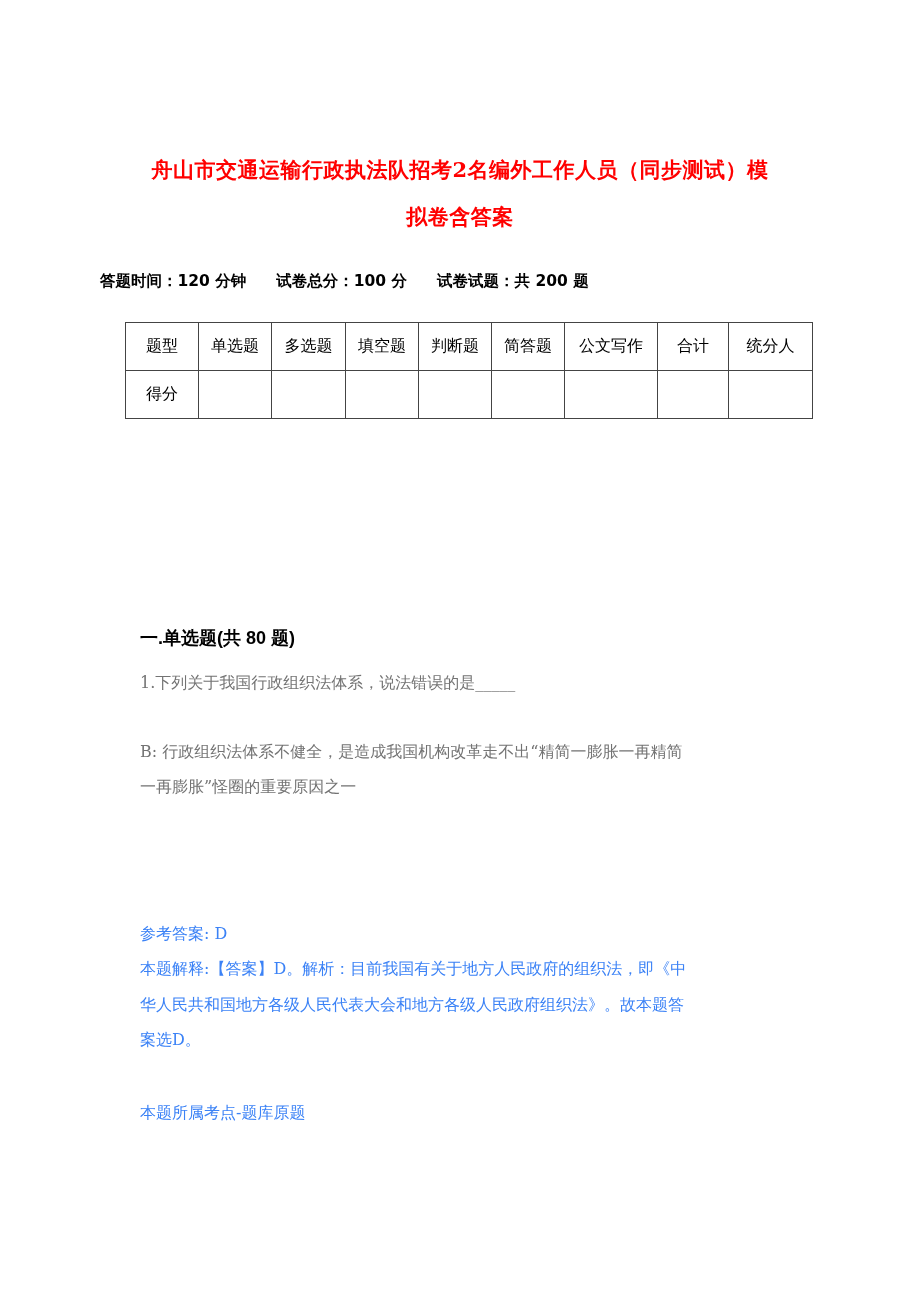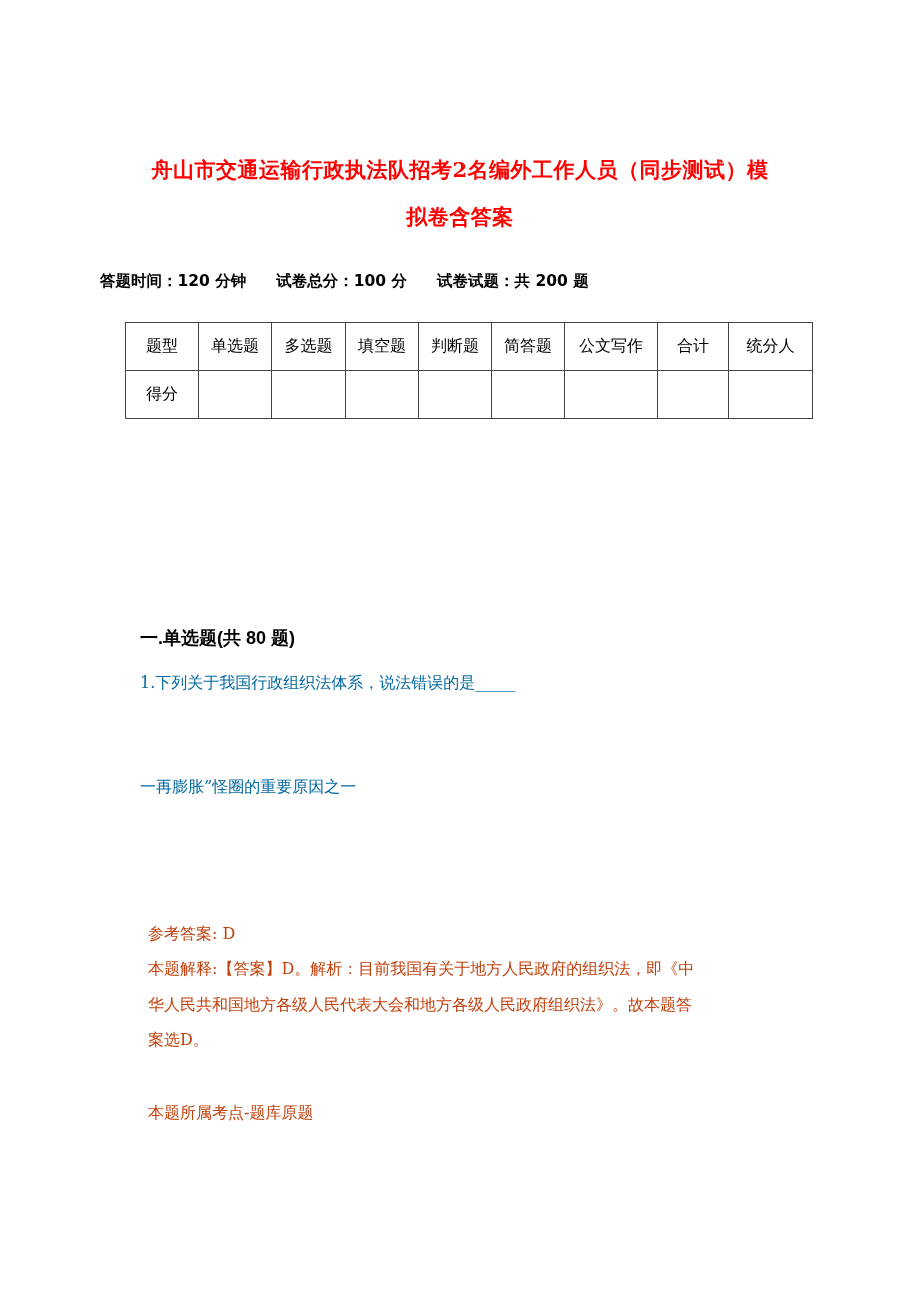--- a/index.html
+++ b/index.html
@@ -33,23 +33,23 @@
   }
 
   .section-head {
     position: absolute; left: 140px; top: 626px;
     font-family: Liberation Sans, sans-serif; font-weight: bold;
     font-size: 18px; color: #000; line-height: 24px;
   }
   .qline {
     position: absolute; left: 140px;
     font-family: "DejaVu Serif", "Liberation Serif", serif; font-size: 16px;
-    color: #0369a1; line-height: 22px; white-space: nowrap;
+    color: #737373; line-height: 22px; white-space: nowrap;
   }
-  .red { color: #c2410c; margin-left: 8px; }
+  .red { color: #3b82f6; }
 </style>
 </head>
 <body>
 
 <div class="page">
 
   <div class="title l1">舟山市交通运输行政执法队招考2名编外工作人员（同步测试）模</div>
   <div class="title l2">拟卷含答案</div>
 
   <div class="meta"><span>答题时间：120 分钟</span><span class="gap"></span><span>试卷总分：100 分</span><span class="gap"></span><span>试卷试题：共 200 题</span></div>
@@ -88,20 +88,21 @@
       <td></td>
       <td></td>
       <td></td>
     </tr>
   </tbody>
     </table>
 
   <div class="section-head">一.单选题(共 80 题)</div>
 
   <div class="qline" style="top:672px">1.下列关于我国行政组织法体系，说法错误的是_____</div>
+  <div class="qline" style="top:741px">B: 行政组织法体系不健全，是造成我国机构改革走不出“精简一膨胀一再精简</div>
   <div class="qline" style="top:776px">一再膨胀”怪圈的重要原因之一</div>
 
   <div class="qline red" style="top:923px">参考答案: D</div>
   <div class="qline red" style="top:994px">华人民共和国地方各级人民代表大会和地方各级人民政府组织法》。故本题答</div>
   <div class="qline red" style="top:958px">本题解释:【答案】D。解析：目前我国有关于地方人民政府的组织法，即《中</div>
   <div class="qline red" style="top:1029px">案选D。</div>
 
   <div class="qline red" style="top:1102px">本题所属考点-题库原题</div>
 
 </div>

